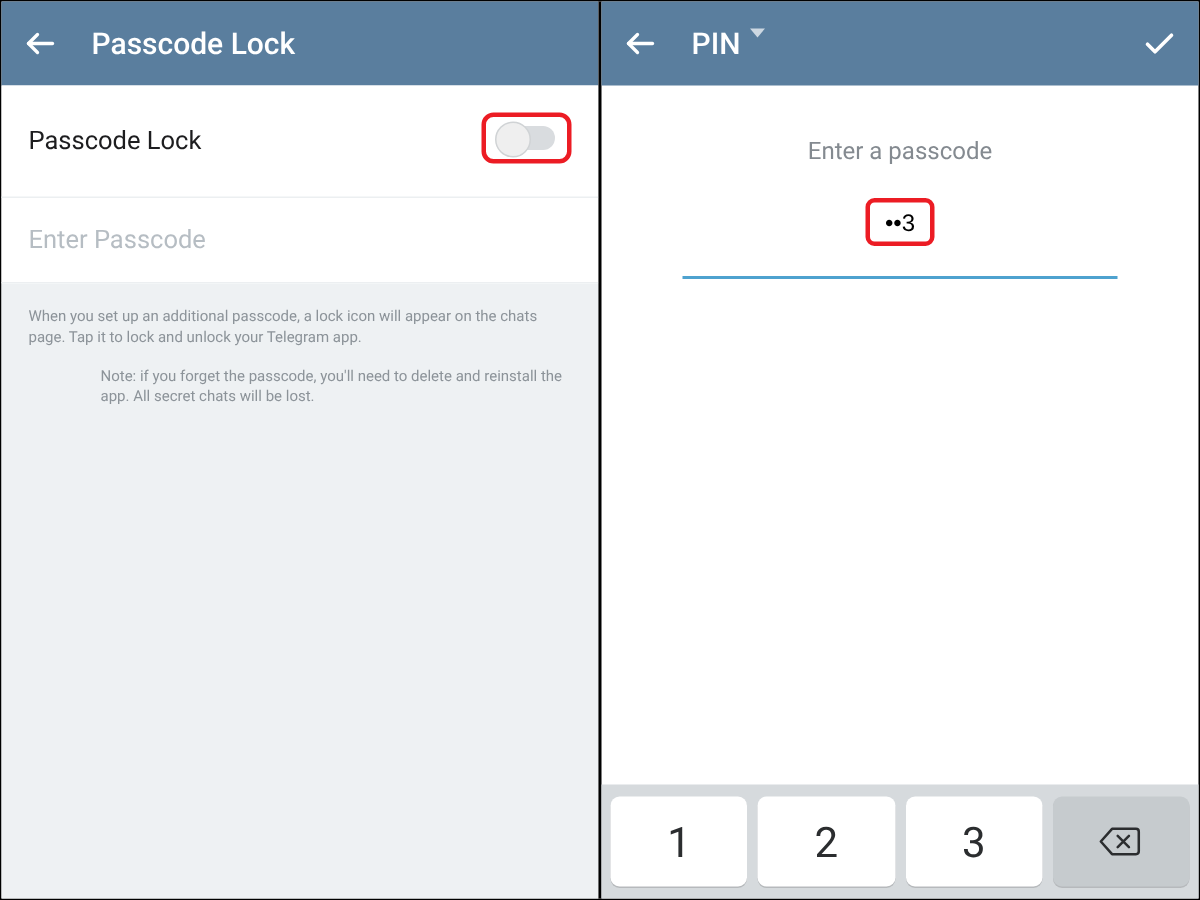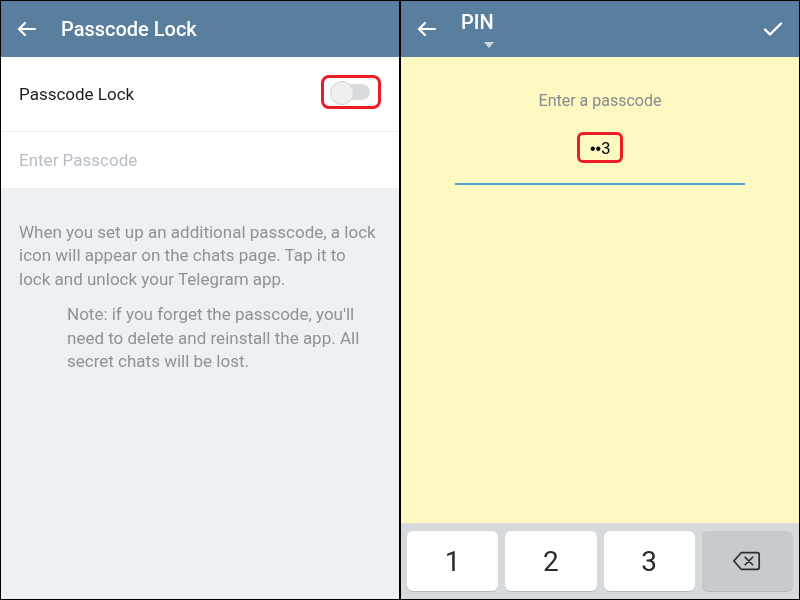--- a/index.html
+++ b/index.html
@@ -1,37 +1,37 @@
 <!DOCTYPE html>
 <html><head>
 <meta charset="utf-8">
 <style>
   * { box-sizing: border-box; margin: 0; padding: 0; }
   html, body { width: 800px; height: 600px; overflow: hidden; font-family: -apple-system, Roboto, "Helvetica Neue", Arial, sans-serif; background:#000; }
   .wrap { width:800px; height:600px; display:flex; border:1px solid #000; background:#000; }
-  .pane { flex:1; height:100%; background:#fef9c3; display:flex; flex-direction:column; position:relative; }
+  .pane { flex:1; height:100%; background:#ffffff; display:flex; flex-direction:column; position:relative; }
   .pane + .pane { border-left:2px solid #000; }
 
   .header { height:56px; background:#5a7e9e; color:#fff; display:flex; align-items:center; padding:0 14px; gap:22px; }
   .header .title { font-size:20px; font-weight:500; }
   .header .spacer { flex:1; }
   .header .back svg, .header .check svg { width:24px; height:24px; display:block; }
-  .dropdown { display:flex; align-items:flex-end; gap:6px; cursor:pointer;flex-direction:column; }
+  .dropdown { display:flex; align-items:flex-start; gap:6px; cursor:pointer; }
   .tri { width:0; height:0; border-left:5px solid transparent; border-right:5px solid transparent; border-top:6px solid #cdd8e2; margin-top:2px; }
 
   
   .row { background:#fff; padding:18px 18px; display:flex; align-items:center; border-bottom:1px solid #eceff1; position:relative; }
   .row .label { font-size:17px; color:#1d1d1f; }
   .row.disabled .label { color:#b6bdc3; }
   .toggle { width:38px; height:16px; background:#d9dcdf; border-radius:10px; position:relative; }
   .toggle::after { content:""; position:absolute; left:-2px; top:-3px; width:22px; height:22px; background:#efefef; border:1px solid #d0d3d5; border-radius:50%; }
   .toggle-wrap { margin-left:auto; }
   .highlight-red { border:3px solid #ec1c24; border-radius:8px; padding:6px 8px; }
 
-  .left-body { flex:1; background:#eef1f3; padding:32px 18px; font-size:17px; color:#8c9399; line-height:1.38; }
+  .left-body { flex:1; background:#eef1f3; padding:16px 18px; font-size:10px; color:#8c9399; line-height:1.38; }
   .left-body p + p { margin-top:12px;margin-left:48px; }
 
   
   .enter-area { padding-top:34px; display:flex; flex-direction:column; align-items:center; }
   .enter-label { color:#848a90; font-size:16px; }
   .pin-field-wrap { margin-top:22px; position:relative; }
   .pin-field { width:290px; text-align:center; font-size:18px; border:none; border-bottom:2px solid #4ea2cf; padding:6px 0 10px; background:transparent; outline:none; letter-spacing:2px; }
   .pin-dots { font-family: Arial, sans-serif; }
   .pin-box-highlight { border:3px solid #ec1c24; border-radius:6px; padding:4px 10px 2px; display:inline-block; margin-bottom:4px; }
   .right-filler { flex:1; }

